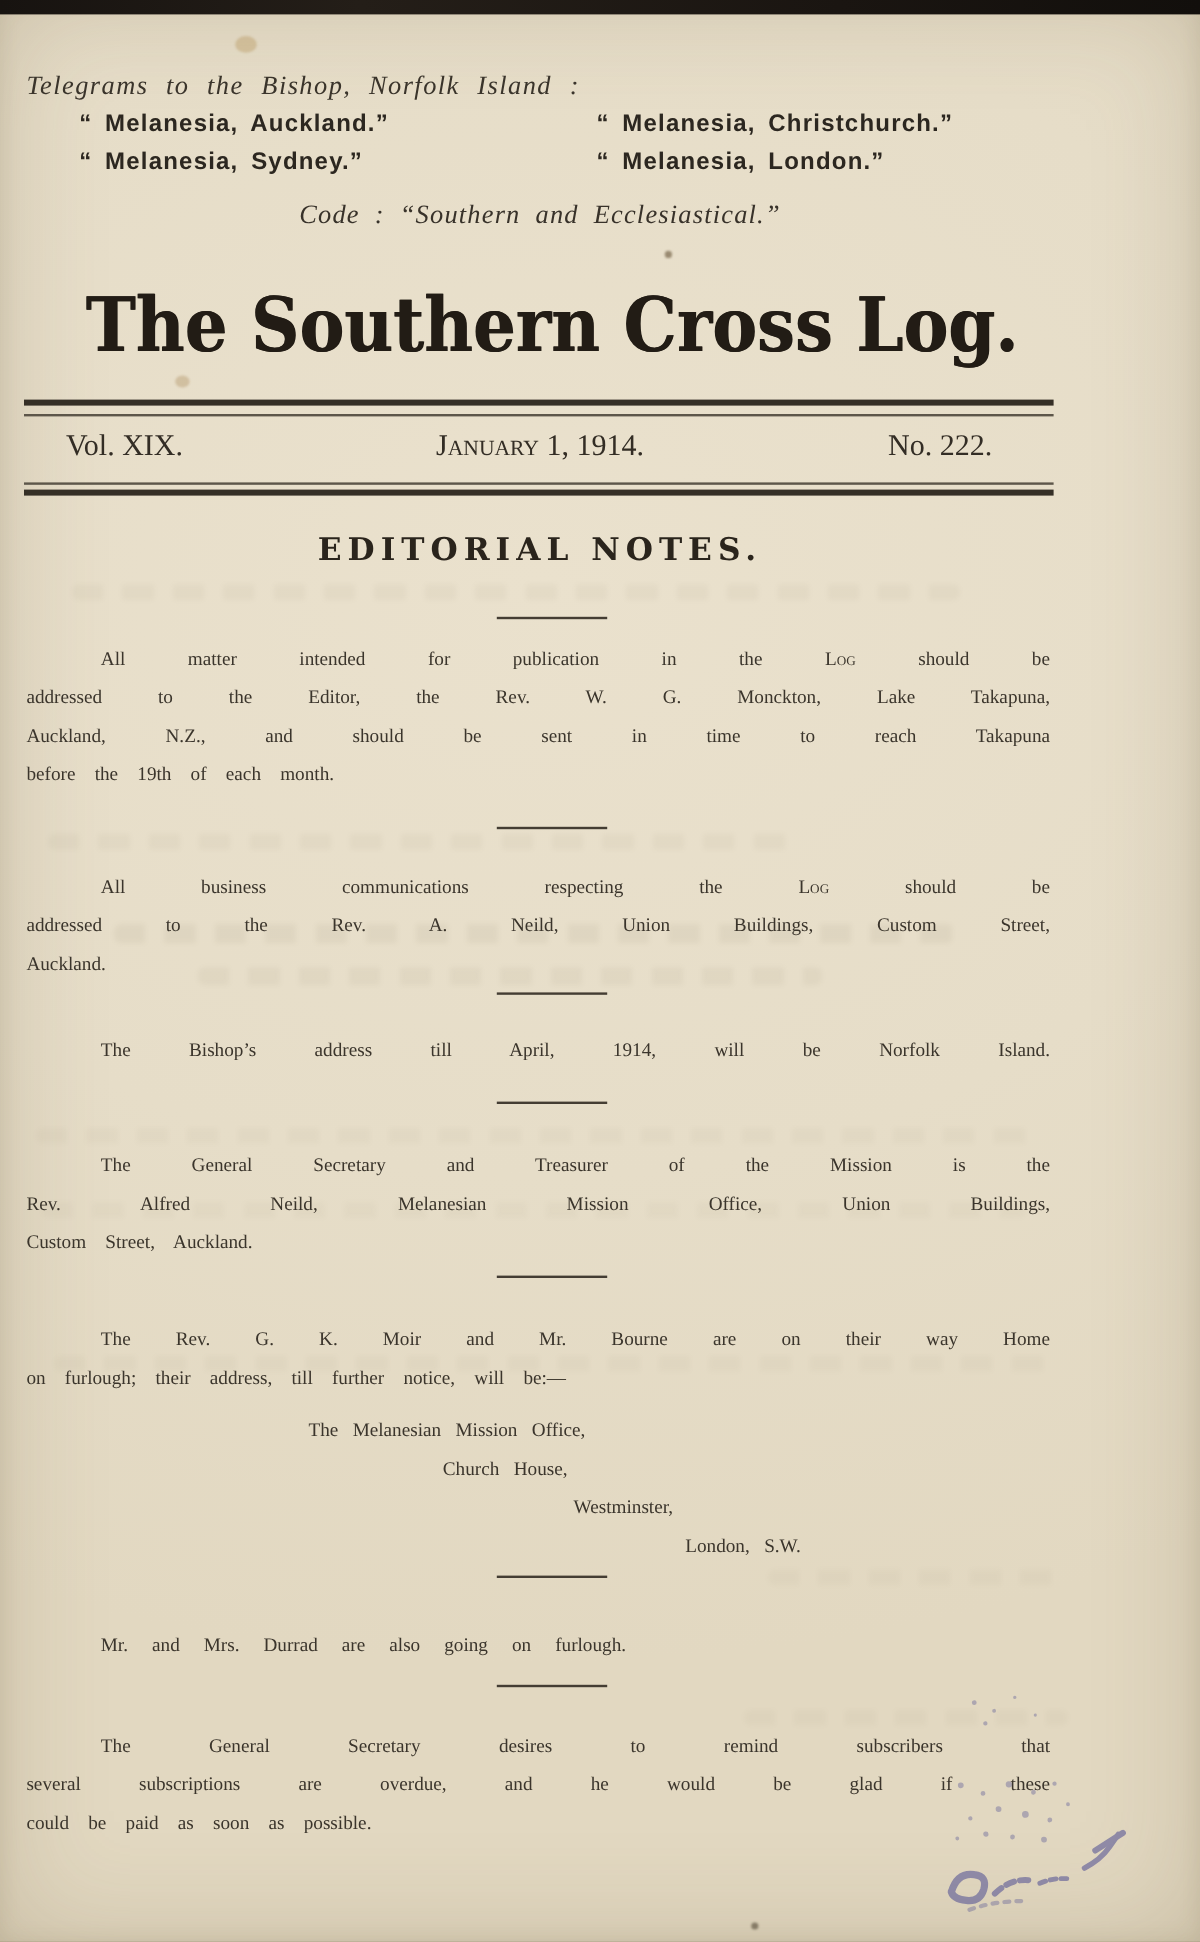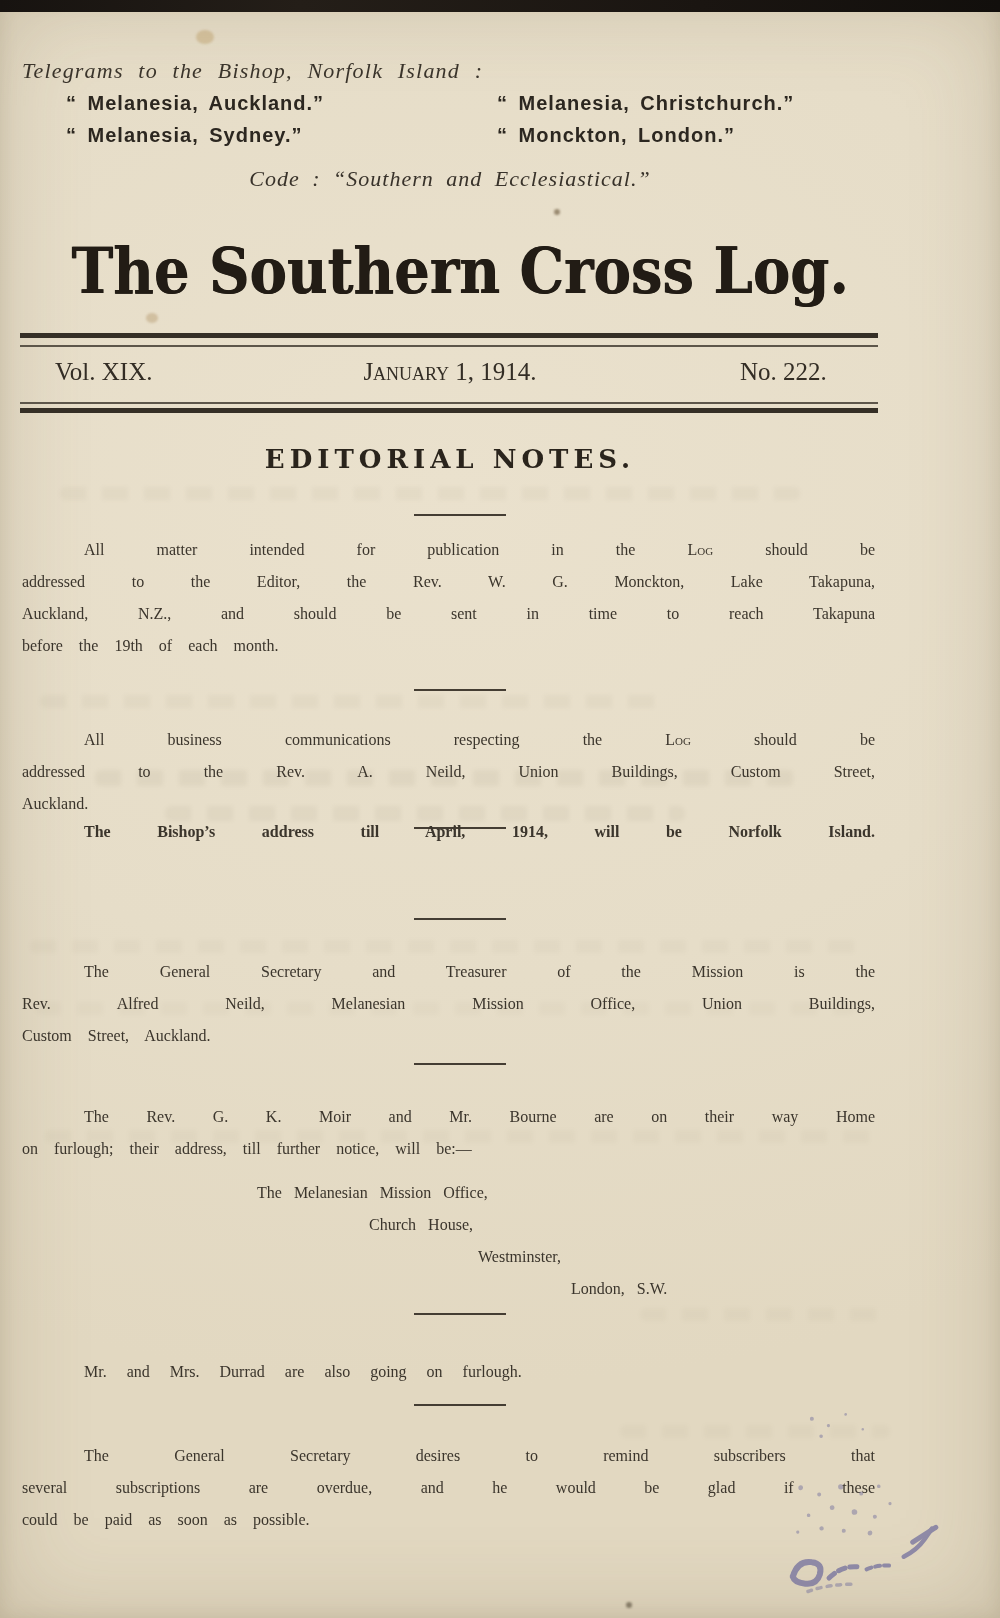--- a/index.html
+++ b/index.html
@@ -44,21 +44,21 @@
 
   
   .heading{position:absolute;top:444px;left:22px;width:856px;text-align:center;
     font-family:"DejaVu Serif", serif;font-weight:bold;font-size:26px;letter-spacing:5px;
     color:#2a241c;}
   .sep{position:absolute;left:414px;width:92px;height:2px;background:#443d33;}
   .sep-0{top:514px;} .sep-1{top:689px;} .sep-2{top:827px;} .sep-3{top:918px;}
   .sep-4{top:1063px;} .sep-5{top:1313px;} .sep-6{top:1404px;}
 
   .para{position:absolute;left:22px;width:853px;font-size:16px;line-height:32px;color:#3b352c;}
-  .para-0{top:534px;} .para-1{top:724px;} .para-2{top:816px;font-weight:bold;} .para-3{top:956px;}
+  .para-0{top:534px;} .para-1{top:724px;} .para-2{top:860px;} .para-3{top:956px;}
   .para-4{top:1101px;} .para-5{top:1177px;} .para-6{top:1356px;} .para-7{top:1440px;}
   .line{word-spacing:8px;white-space:normal;}
   .line.just{text-align:justify;text-align-last:justify;}
   .line.indent{text-indent:62px;}
   .addr-0{padding-left:235px;} .addr-1{padding-left:347px;}
   .addr-2{padding-left:456px;} .addr-3{padding-left:549px;}
 
   
   .ghost{position:absolute;height:13px;border-radius:6px;filter:blur(2px);
     background:repeating-linear-gradient(90deg, rgba(125,115,88,.55) 0 26px, transparent 26px 42px);}
@@ -89,21 +89,21 @@
 
   <div class="tele-line tl1">
     <span class="tele-italic">Telegrams to the Bishop, Norfolk Island :</span>
   </div>
   <div class="tele-line tl2">
     <span class="tele-bold col-a">“ Melanesia, Auckland.”</span>
     <span class="tele-bold col-b">“ Melanesia, Christchurch.”</span>
   </div>
   <div class="tele-line tl3">
     <span class="tele-bold col-a">“ Melanesia, Sydney.”</span>
-    <span class="tele-bold col-b">“ Monckton, London.”</span>
+    <span class="tele-bold col-b">“ Melanesia, London.”</span>
   </div>
   <div class="code-line">Code : “Southern and Ecclesiastical.”</div>
 
   <div class="masthead-title">The Southern Cross Log.</div>
   <div class="rule thick r1"></div>
   <div class="rule thin r2"></div>
   <div class="vol-line">
     <span class="vol">Vol. XIX.</span>
     <span class="date sc">January 1, 1914.</span>
     <span class="issue">No. 222.</span>

